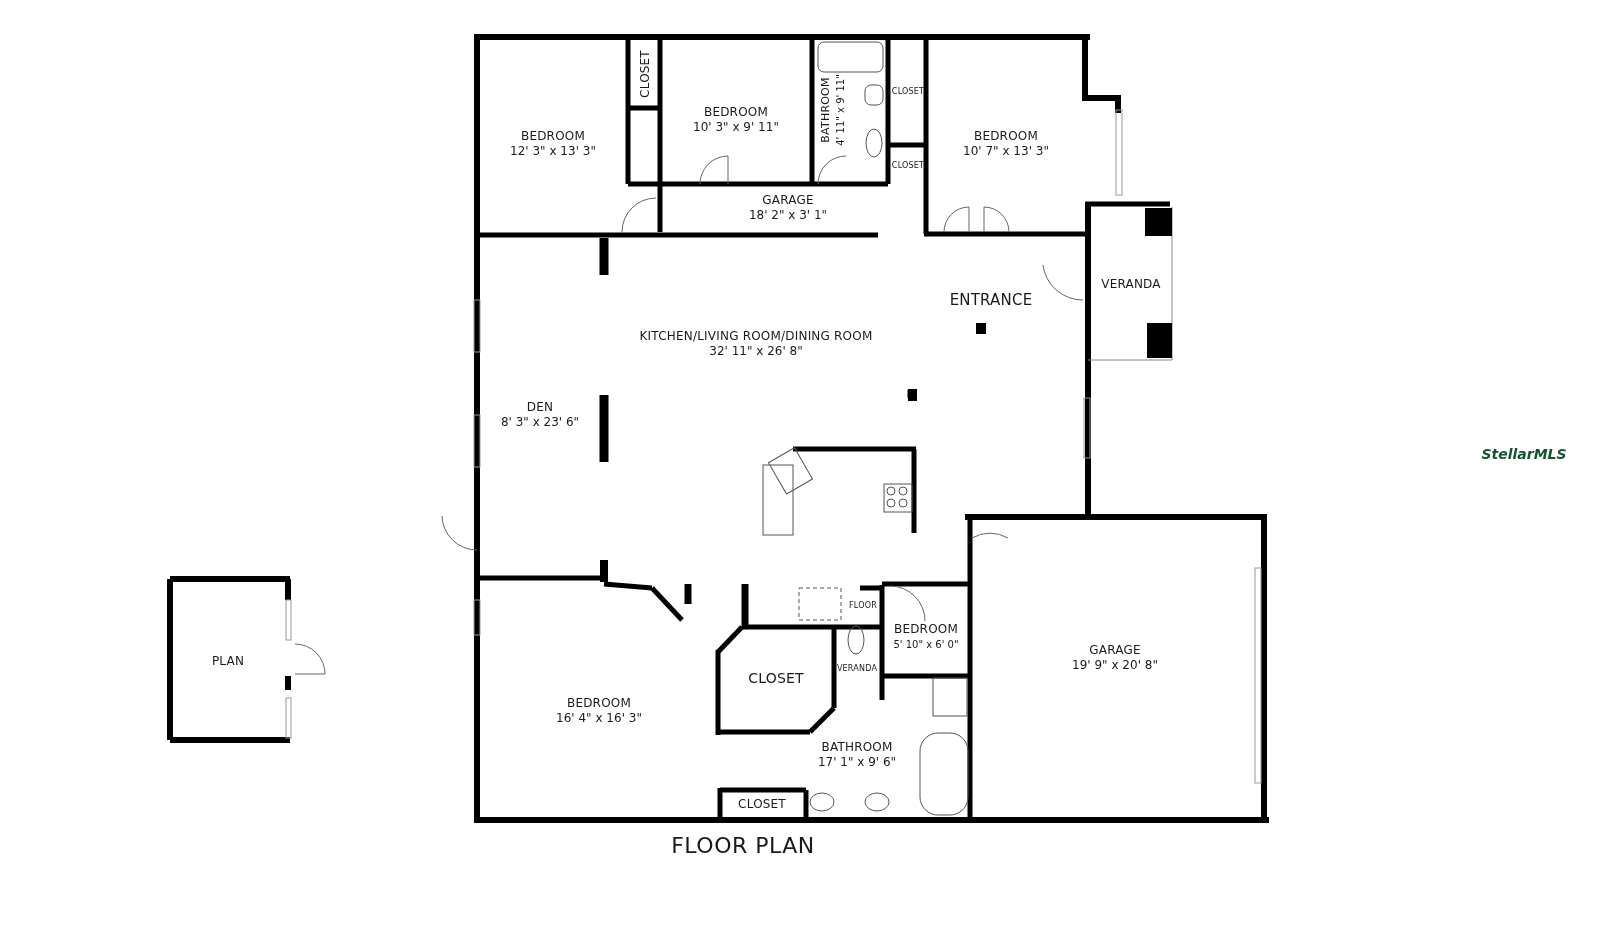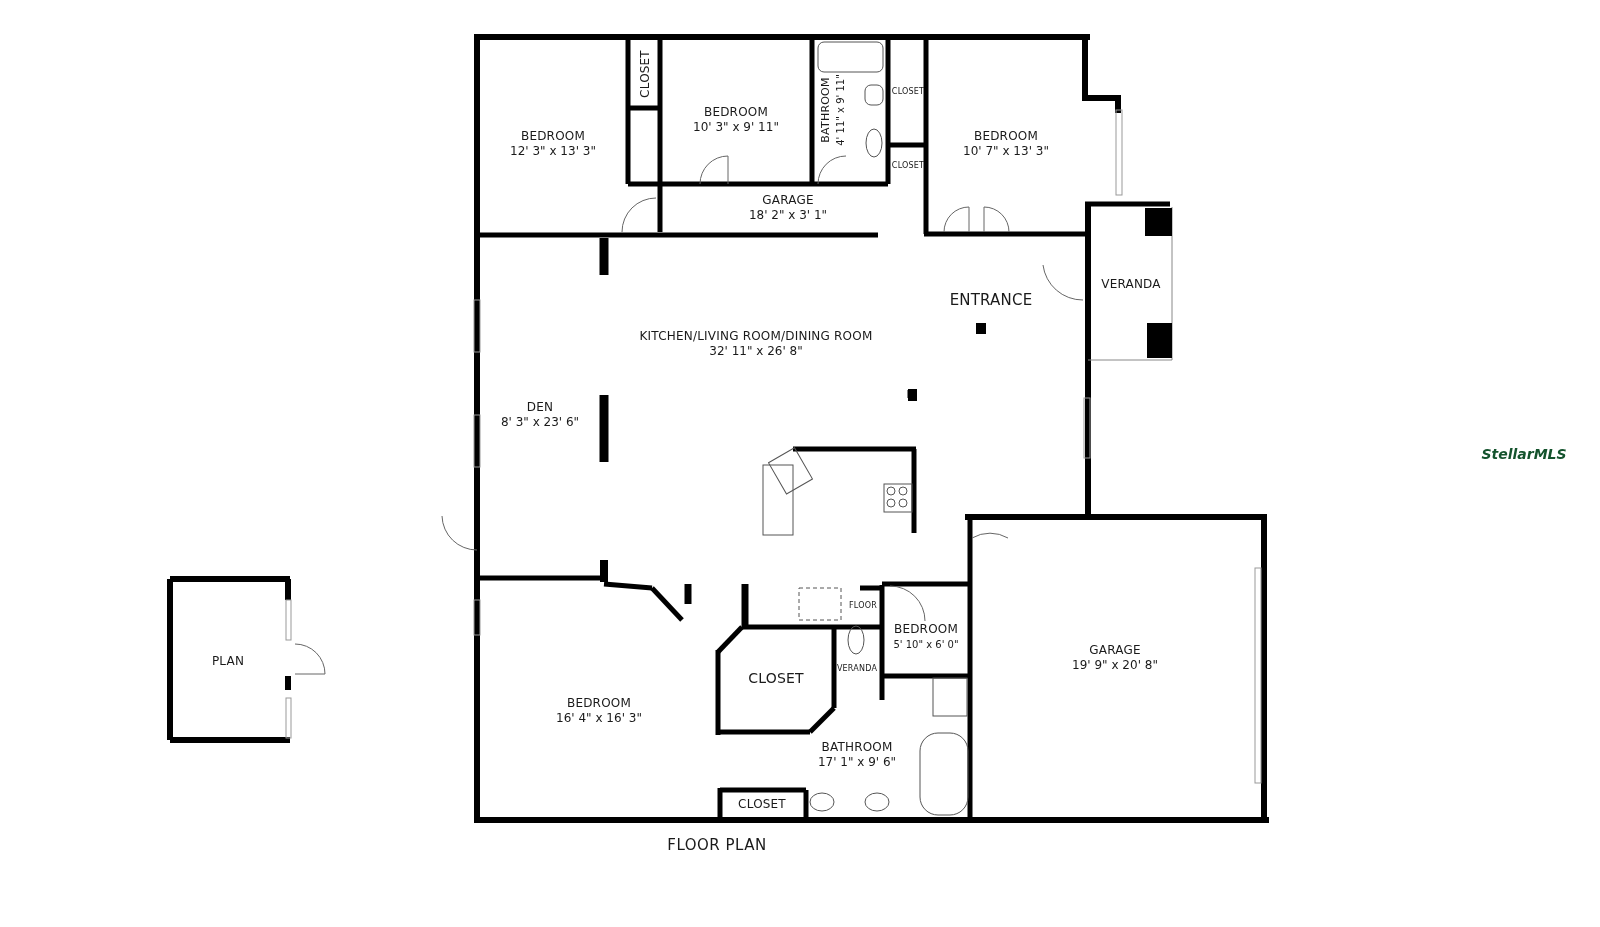--- a/index.html
+++ b/index.html
@@ -7,21 +7,21 @@
   #plan{position:absolute;left:0;top:0;width:1600px;height:927px;}
   .lbl{position:absolute;text-align:center;white-space:nowrap;line-height:15px;transform:translate(-50%,-50%);}
   .lbl .nm{display:block;font-size:12px;letter-spacing:0.2px;}
   .lbl .dm{display:block;font-size:12px;}
   .lbl.small .nm{font-size:8px;}
   .lbl.med .nm{font-size:12px;}
   .lbl.big .nm{font-size:14px;}
   .lbl.vert{transform:translate(-50%,-50%) rotate(-90deg);}
   .lbl.vert .nm{font-size:11px;}
   .lbl.vert .dm{font-size:10px;}
-  #title{position:absolute;left:717px;top:845px;transform:translate(-50%,-50%);font-size:15px;letter-spacing:0.5px;}
+  #title{position:absolute;left:743px;top:845px;transform:translate(-50%,-50%);font-size:22px;letter-spacing:0.5px;}
   #wm{position:absolute;left:1524px;top:454px;transform:translate(-50%,-50%);font-size:14px;color:#14532d;font-weight:bold;font-style:italic;}
 </style>
 </head>
 <body>
 
 <svg id="plan" viewBox="0 0 1600 927" xmlns="http://www.w3.org/2000/svg">
   <g stroke="#000" stroke-width="6" fill="none" stroke-linecap="square">
 
     <line x1="477" y1="37" x2="1087" y2="37"></line>
     <line x1="477" y1="37" x2="477" y2="820"></line>

